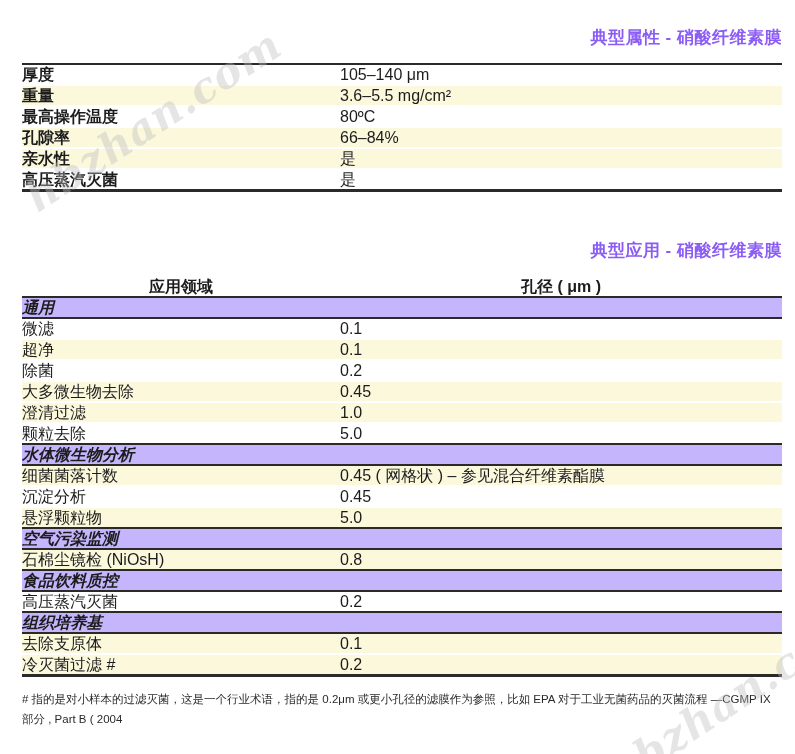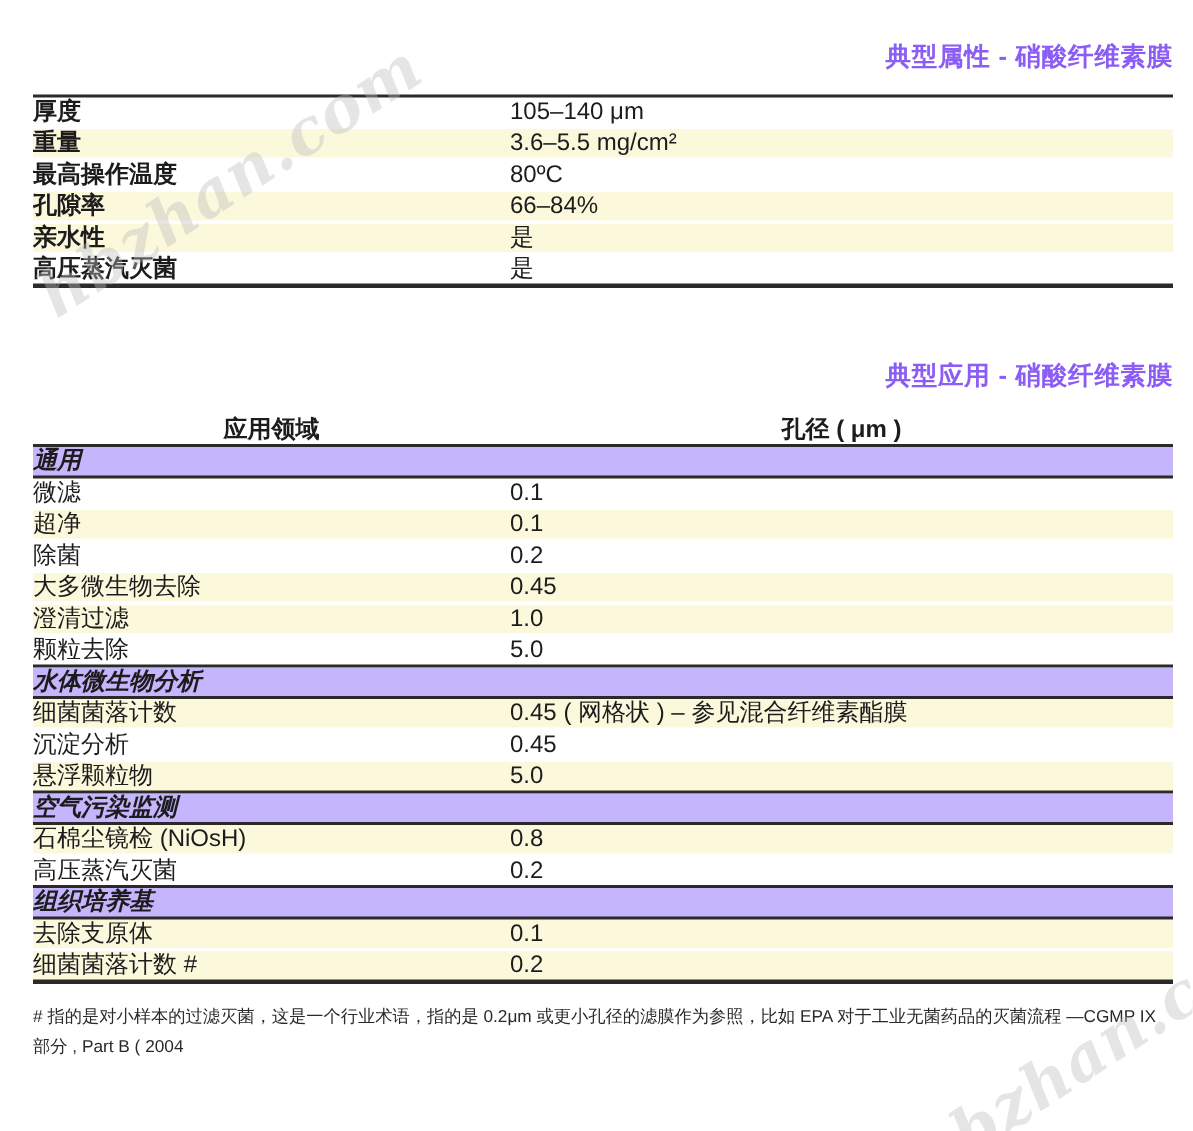--- a/index.html
+++ b/index.html
@@ -192,33 +192,36 @@
           <td class="label">悬浮颗粒物</td>
           <td class="value">5.0</td>
         </tr>
         <tr class="section-row">
           <td colspan="2">空气污染监测</td>
         </tr>
         <tr class="data-row shaded">
           <td class="label">石棉尘镜检 (NiOsH)</td>
           <td class="value">0.8</td>
         </tr>
+        <tr class="section-row">
+          <td colspan="2">食品饮料质控</td>
+        </tr>
         <tr class="data-row">
           <td class="label">高压蒸汽灭菌</td>
           <td class="value">0.2</td>
         </tr>
         <tr class="section-row">
           <td colspan="2">组织培养基</td>
         </tr>
         <tr class="data-row shaded">
           <td class="label">去除支原体</td>
           <td class="value">0.1</td>
         </tr>
         <tr class="data-row shaded">
-          <td class="label">细菌菌落计数 #</td>
+          <td class="label">冷灭菌过滤 #</td>
           <td class="value">0.2</td>
         </tr>
       </tbody>
   </table>
 
   <p class="footnote">
     <span># 指的是对小样本的过滤灭菌，这是一个行业术语，指的是 0.2μm 或更小孔径的滤膜作为参照，比如 EPA 对于工业无菌药品的灭菌流程 —CGMP IX 部分 , Part B ( 2004</span><br>
     
   </p>
 

